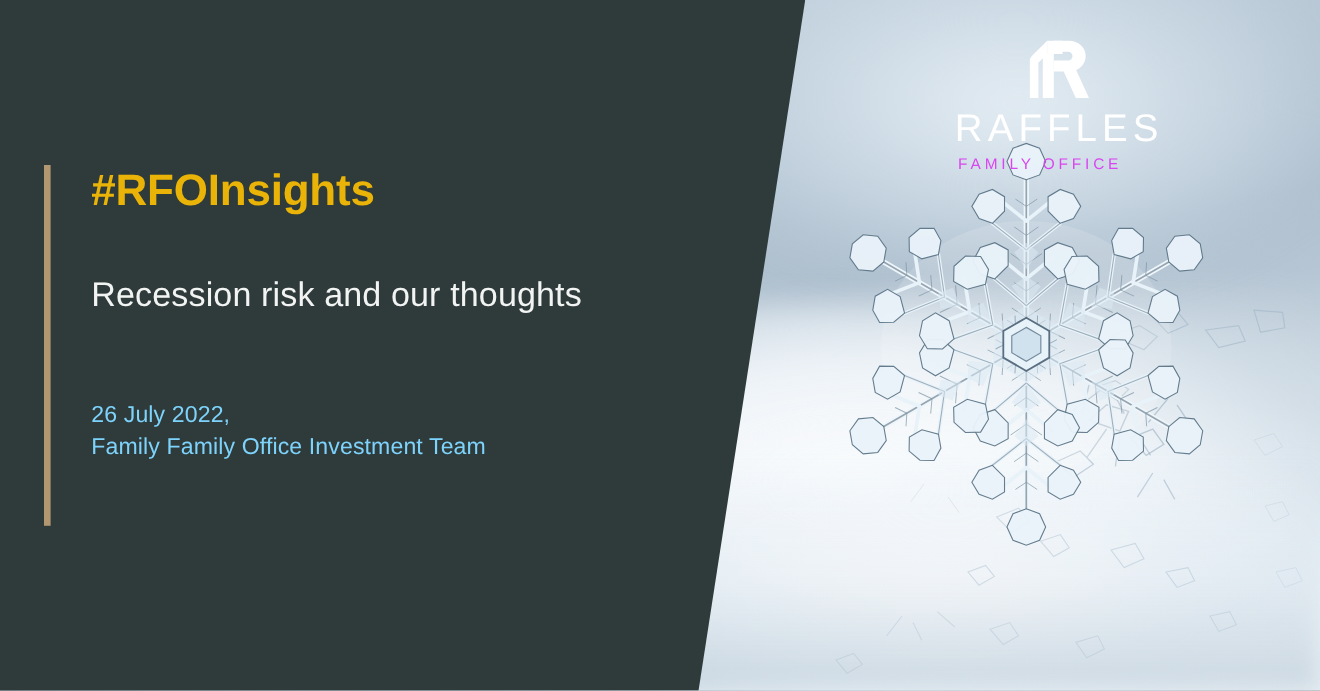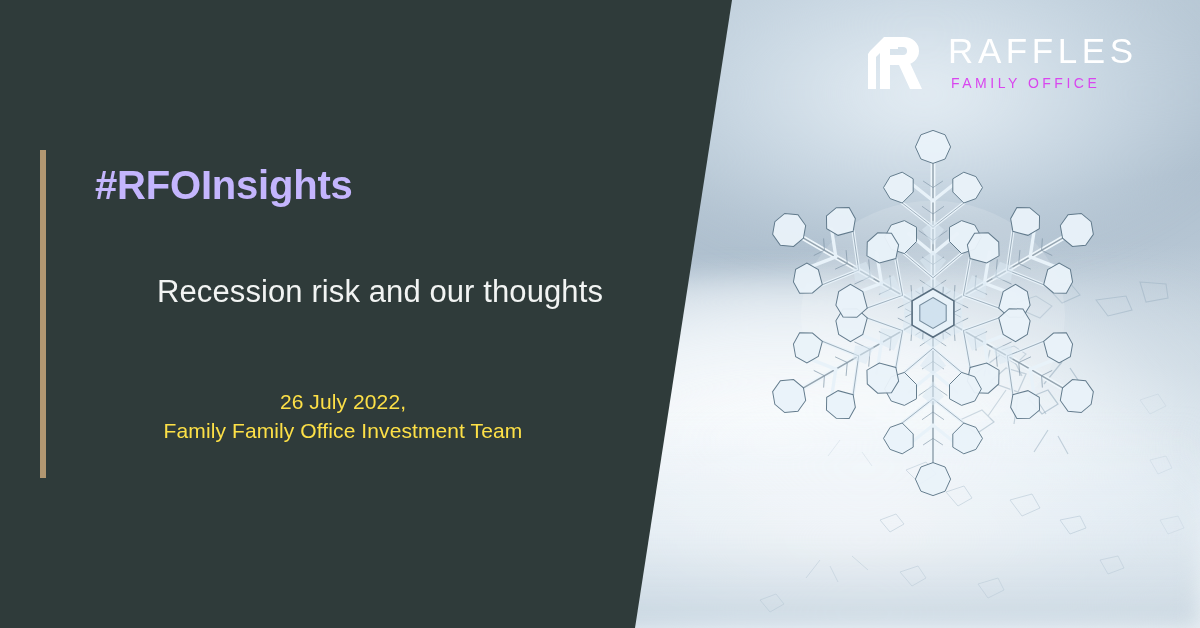--- a/index.html
+++ b/index.html
@@ -132,57 +132,56 @@
     height: 328px;
     background: #b29771;
   }
   .content {
     position: absolute;
     left: 83px;
     top: 150px;
     width: 520px;
   }
   .hashtag {
-    margin: 12px;
+    margin: 0;
     font-size: 40px;
     line-height: 46px;
     font-weight: 700;
-    color: #c4b5fd;
+    color: #eab308;
     letter-spacing: -0.2px;
   }
   .subtitle {
     margin: 0;
     padding-top: 53px;
     font-size: 31px;
     line-height: 38px;
     font-weight: 400;
     color: #f2f4f3;
     letter-spacing: 0.1px;
-    text-align: right;
   }
   .byline {
     margin: 0;
     padding-top: 76px;
     font-size: 21px;
     line-height: 29px;
     font-weight: 400;
-    color: #fde047;
+    color: #7dd3fc;
     letter-spacing: 0.1px;
-    text-align: center;
   }
   .byline .line { display: block; }
 
   
   .logo {
     position: absolute;
     left: 868px;
     top: 33px;
     display: flex;
-    align-items: flex-start;
-    gap: 26px;
+    align-items: center;
+    gap: 8px;
+    flex-direction: column;
   }
   .logo-mark { width: 54px; height: 58px; display: block; }
   .logo-mark svg { width: 100%; height: 100%; display: block; }
   .logo-words { display: flex; flex-direction: column; }
   .logo-name {
     font-size: 35px;
     line-height: 36px;
     font-weight: 400;
     color: #ffffff;
     letter-spacing: 4.6px;

